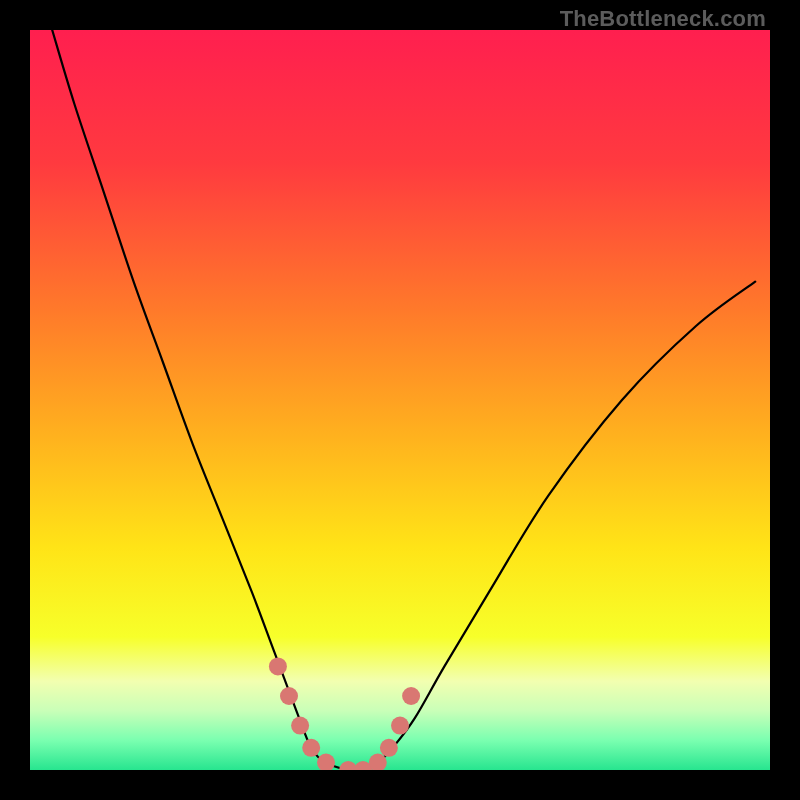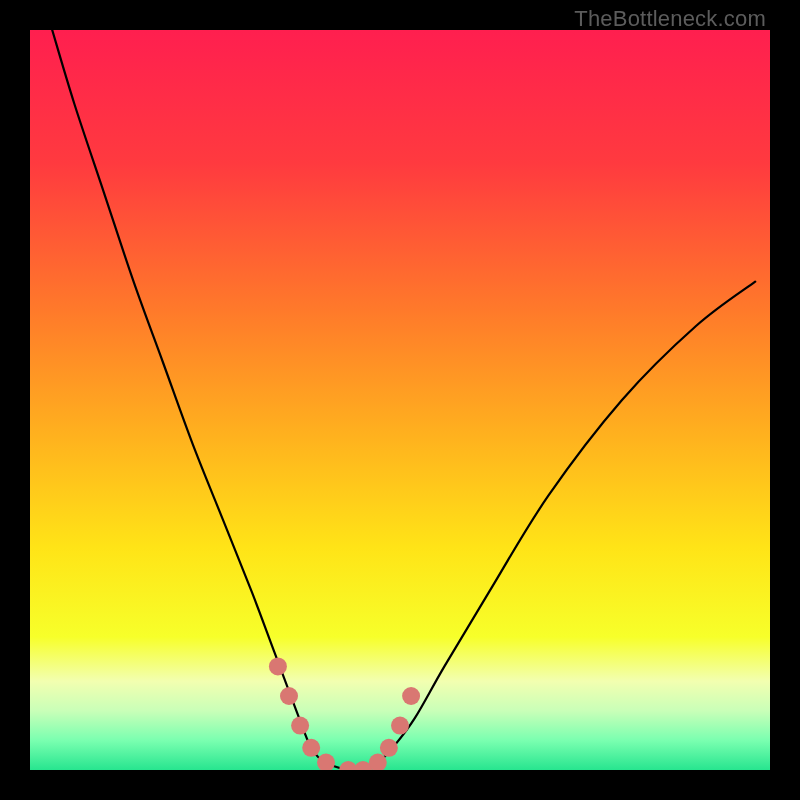--- a/index.html
+++ b/index.html
@@ -3,21 +3,21 @@
 <meta charset="utf-8">
 <style>
   html,body{margin:0;padding:0;width:800px;height:800px;background:#000;overflow:hidden;font-family:Arial,Helvetica,sans-serif}
   .stage{position:relative;width:800px;height:800px;background:#000}
   .plot{position:absolute;left:30px;top:30px;width:740px;height:740px;overflow:hidden}
   .mask-left,.mask-right,.mask-top,.mask-bottom{position:absolute;background:#000;z-index:50}
   .mask-left{left:0;top:0;width:30px;height:800px}
   .mask-right{right:0;top:0;width:30px;height:800px}
   .mask-top{left:0;top:0;width:800px;height:30px}
   .mask-bottom{left:0;bottom:0;width:800px;height:30px}
-  .watermark{position:absolute;top:6px;right:34px;z-index:60;color:#5c5c5c;font-size:22px;font-weight:400;letter-spacing:0.2px}
+  .watermark{position:absolute;top:6px;right:34px;z-index:60;color:#5c5c5c;font-size:22px;font-weight:700;letter-spacing:0.2px}
 </style>
 </head>
 <body>
 
 <div class="stage">
 
   <div class="plot">
     <svg id="plot-svg" width="740" height="740" viewBox="0 0 740 740" preserveAspectRatio="none">
       <defs>
         <linearGradient id="bg-grad" x1="0" y1="0" x2="0" y2="1">

